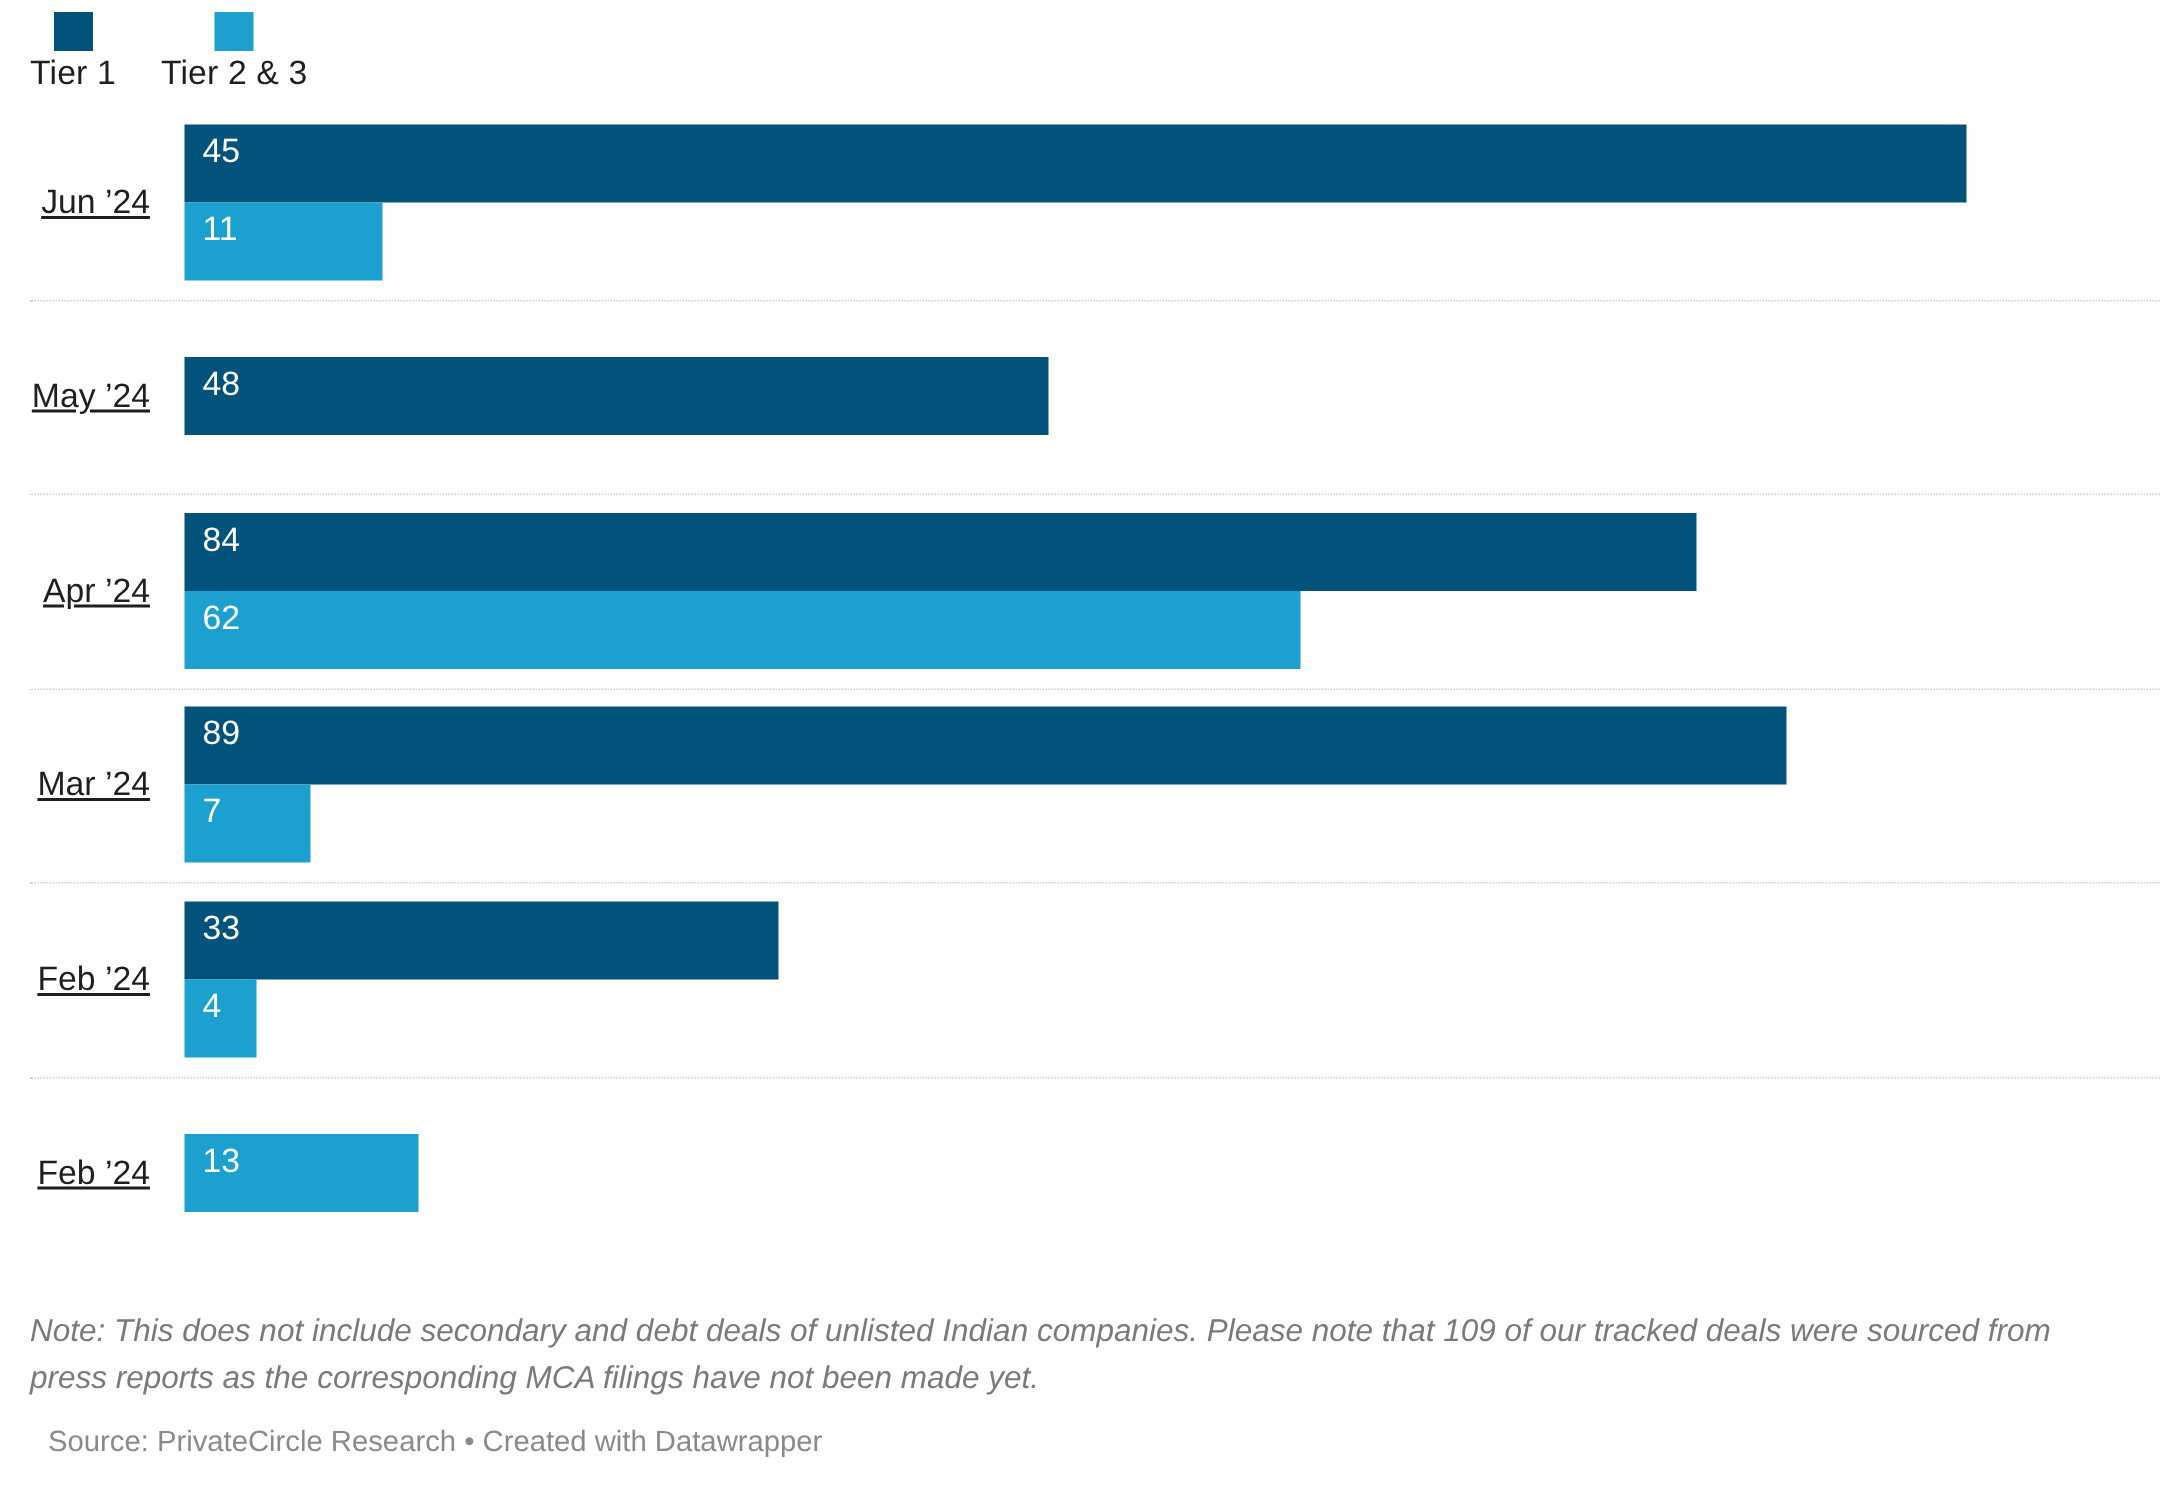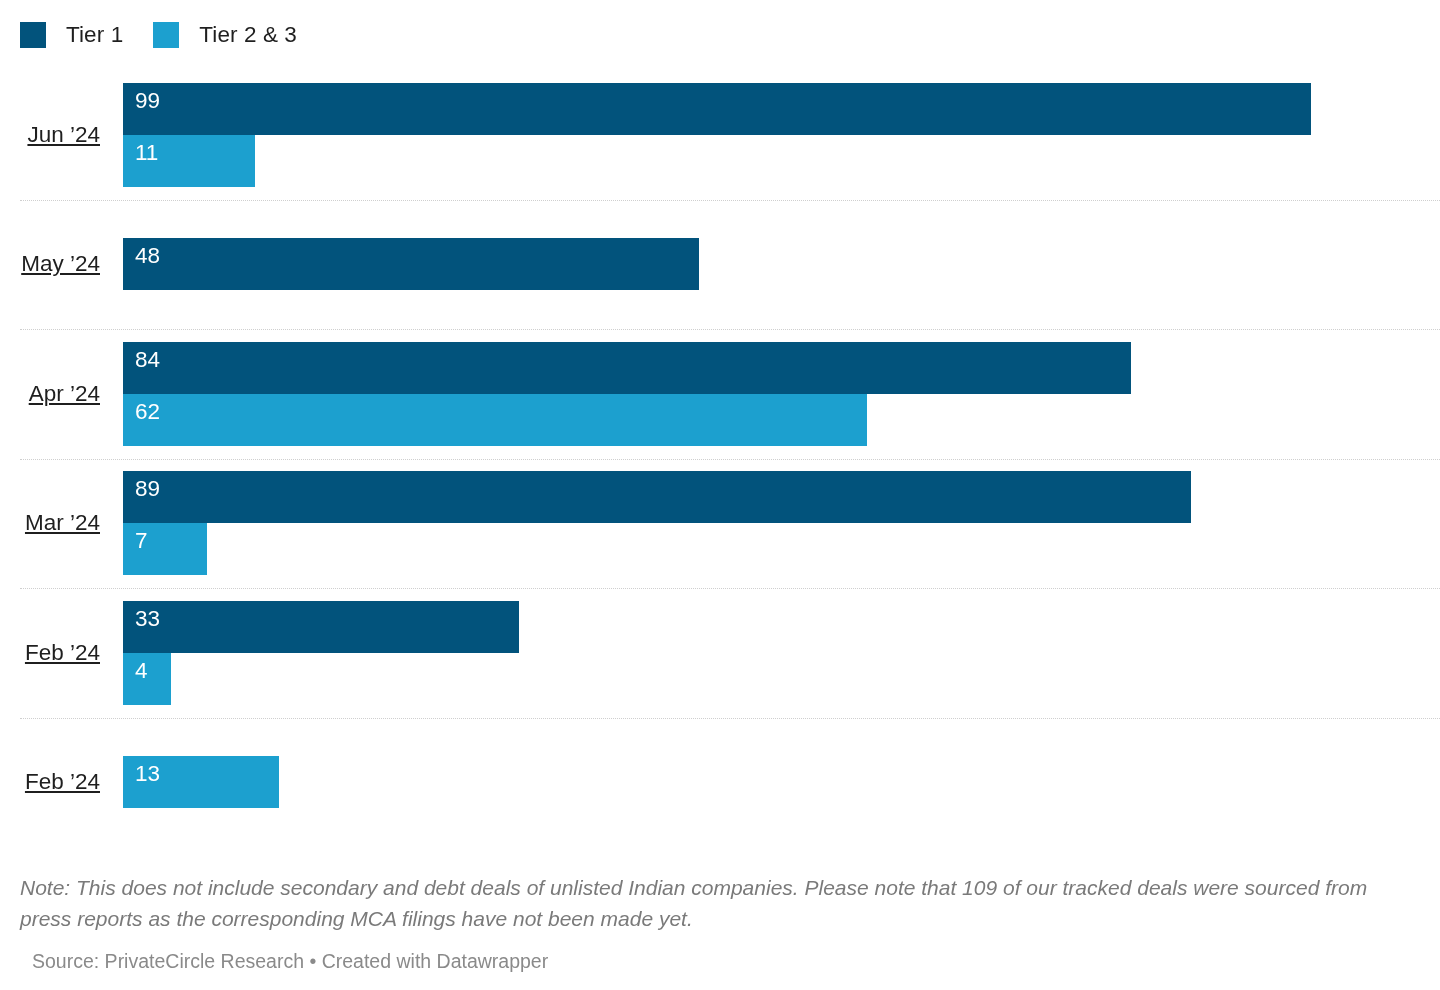--- a/index.html
+++ b/index.html
@@ -29,21 +29,22 @@
     left: 20px;
     top: 18px;
     height: 34px;
     display: flex;
     align-items: center;
     gap: 30px;
   }
   .legend-item {
     display: flex;
     align-items: center;
-    gap: 20px;
+    gap: 2px;
+    flex-direction: column;
   }
   .legend-swatch {
     width: 26px;
     height: 26px;
     flex: 0 0 auto;
     display: block;
   }
   .legend-label {
     font-size: 22.5px;
     line-height: 26px;
@@ -160,21 +161,21 @@
         <span class="legend-label">Tier 2 &amp; 3</span>
       </div>
     </div>
 
   <div class="plot">
       <div class="group">
         <div class="cat-label">Jun ’24</div>
         <div class="bars">
           <div class="bar-row">
             <div class="bar" style="width: 1188px; background: rgb(2, 83, 124);"></div>
-            <span class="bar-value">99</span>
+            <span class="bar-value">45</span>
           </div>
           <div class="bar-row">
             <div class="bar" style="width: 132px; background: rgb(28, 160, 207);"></div>
             <span class="bar-value">11</span>
           </div>
         </div>
       </div>
       <div class="group">
         <div class="group-sep"></div>
         <div class="cat-label">May ’24</div>

